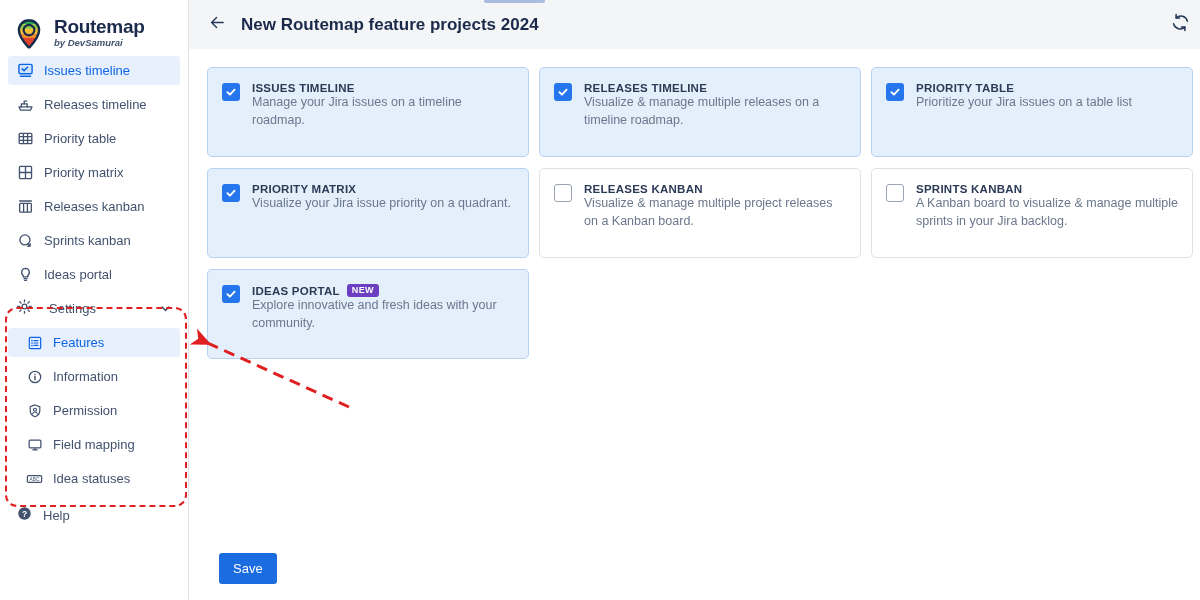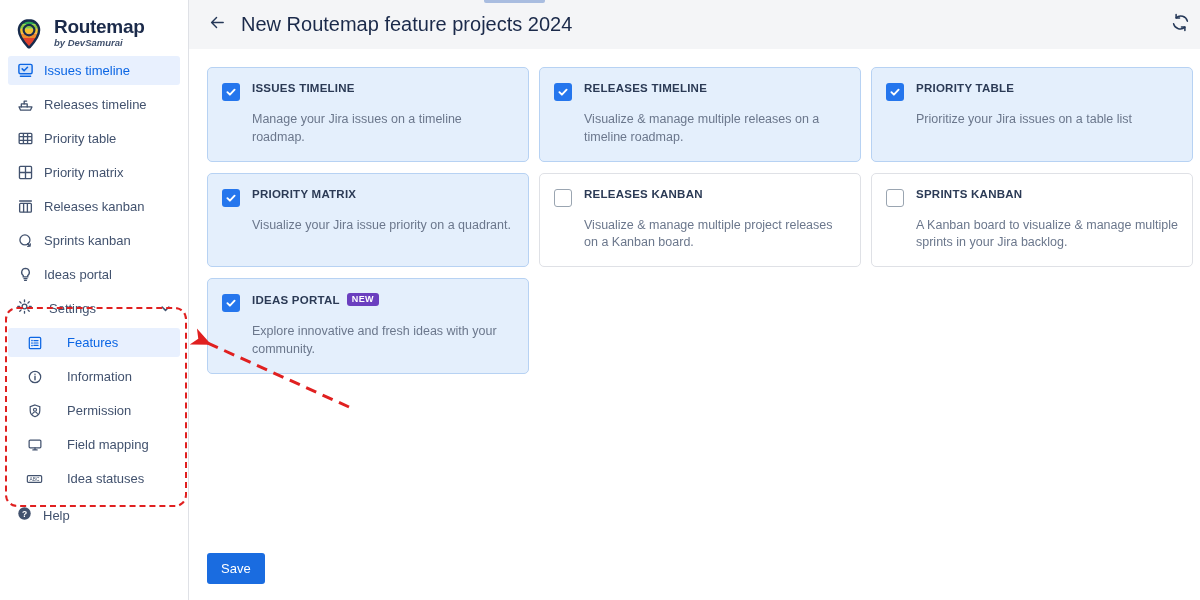--- a/index.html
+++ b/index.html
@@ -83,21 +83,21 @@
     padding: 0 8px;
     margin-bottom: 5px;
     cursor: pointer;
   }
   .nav-group-header .nav-label { font-size: 13px; color: #42526e; }
   .chev { margin-left: auto; color: #42526e; display:flex; }
 
   .sub-item {
     display: flex;
     align-items: center;
-    gap: 24px;
+    gap: 10px;
     height: 29px;
     padding: 0 8px 0 18px;
     border-radius: 3px;
     margin-bottom: 5px;
     cursor: pointer;
   }
   .sub-item .nav-ico { width: 17px; height: 17px; flex: 0 0 17px; display:flex; align-items:center; justify-content:center;}
   .sub-item .nav-label { font-size: 13px; color: #42526e; white-space: nowrap; }
   .sub-item.active { background: #e8f0fe; }
   .sub-item.active .nav-label { color: #0c66e4; }
@@ -137,24 +137,25 @@
     align-items: center;
     padding: 0 18px 0 16px;
     position: relative;
   }
   .back-btn {
     width: 24px; height: 24px;
     display: flex; align-items: center; justify-content: center;
     cursor: pointer; color: #253858;
   }
   #page-title {
-    font-size: 20px;
+    font-size: 17px;
     color: #1b2a4a;
     margin-left: 12px;
     white-space: nowrap;
+    font-weight: bold;
   }
   .refresh-btn {
     margin-left: auto;
     width: 26px; height: 26px;
     display: flex; align-items: center; justify-content: center;
     cursor: pointer; color: #253858;
   }
   .tab-stub {
     position: absolute;
     left: 295px; top: 0;
@@ -214,27 +215,27 @@
     font-size: 9px;
     font-weight: bold;
     letter-spacing: 0.4px;
     padding: 2px 5px 2px 5px;
     border-radius: 3px;
     line-height: 1;
   }
   .card-desc {
     font-size: 12.5px;
     color: #6b778c;
-    margin-top: 17px;
+    margin-top: 0;
     line-height: 1.42;
   }
 
   #save-row {
     position: absolute;
-    left: 18px; bottom: 16px;
+    left: 30px; bottom: 16px;
   }
   .save-btn {
     background: #1a6ce0;
     color: #ffffff;
     font-size: 13px;
     border: none;
     border-radius: 3px;
     padding: 8px 14px;
     cursor: pointer;
     font-family: "Liberation Sans", sans-serif;

